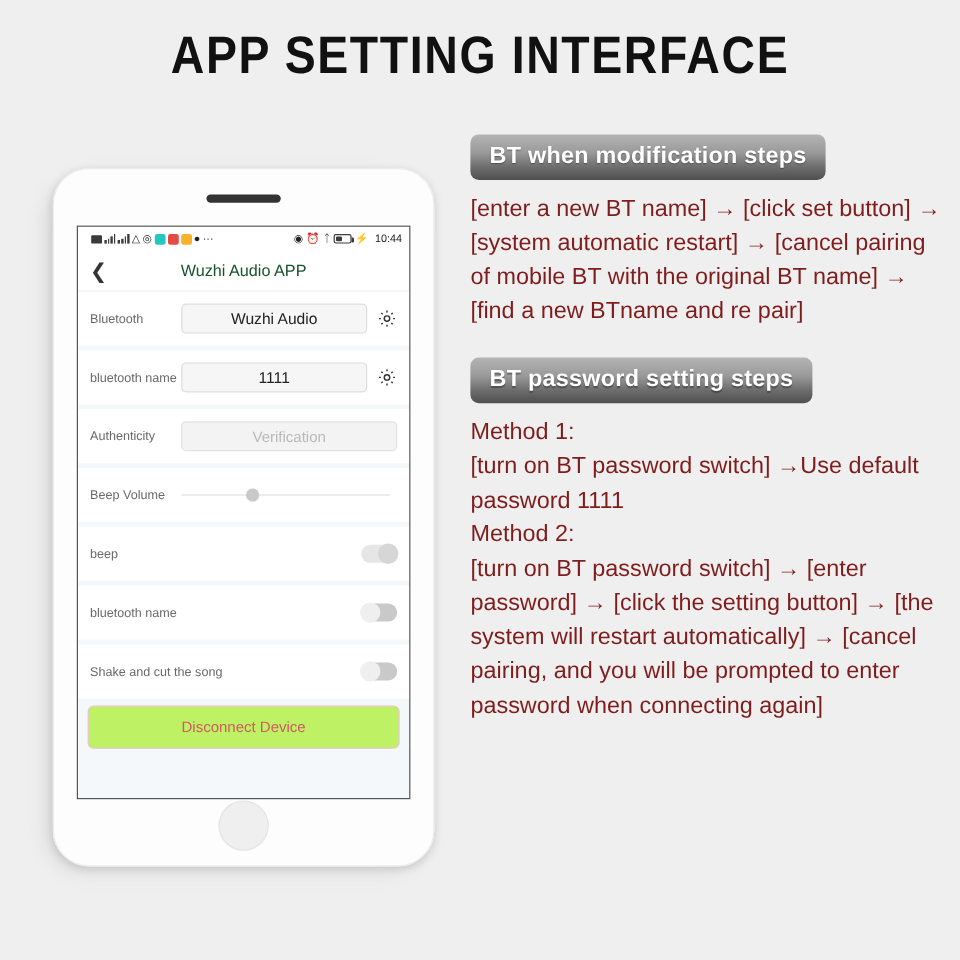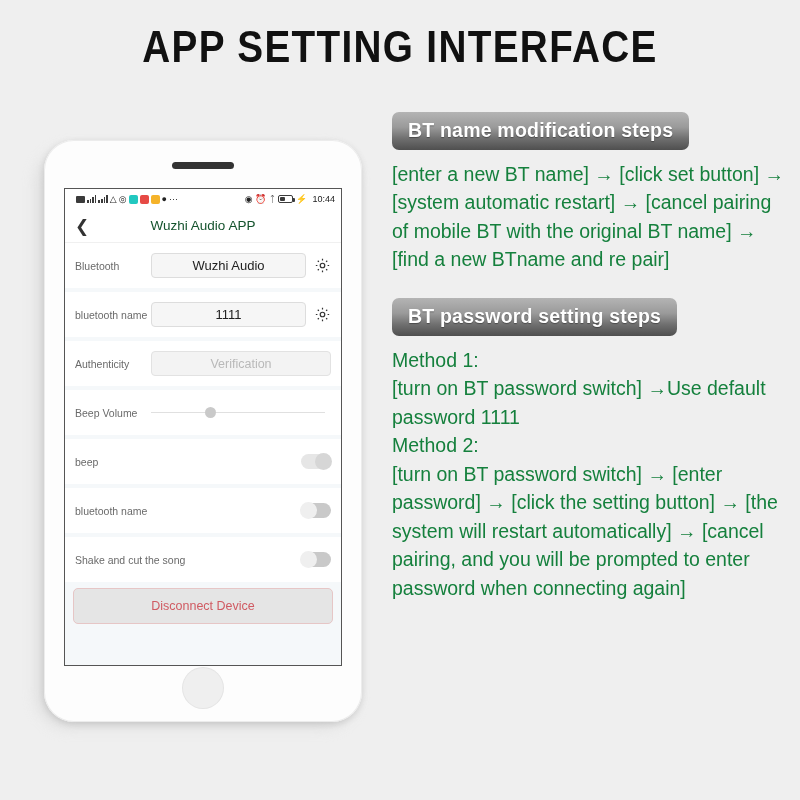--- a/index.html
+++ b/index.html
@@ -169,21 +169,21 @@
   }
   .toggle.light .tk { background: #efefef; left: -1px; right: auto; }
   .toggle.light .tr { background: #c9c9c9; }
 
   
   .disconnect {
     margin: 6px 8px 0 8px;
     height: 36px;
     border: 1px solid #e6c6c6;
     border-radius: 5px;
-    background: #e5e5e5;
+    background: #bef264;
     display: flex; align-items: center; justify-content: center;
     color: #d05a62;
     font-size: 12.5px;
   }
 
   
   .panel {
     position: absolute;
     left: 392px; top: 112px;
     width: 396px;
@@ -197,21 +197,21 @@
     font-weight: 700;
     letter-spacing: .2px;
     background: linear-gradient(to bottom, #b4b4b4 0%, #9a9a9a 40%, #6f6f6f 70%, #4f4f4f 100%);
     text-shadow: 0 1px 1px rgba(0,0,0,.35);
     margin-bottom: 10px;
   }
   .badge.second { margin-top: 22px; }
   .para {
     font-size: 19.5px;
     line-height: 1.46;
-    color: #15803d;
+    color: #7f1d1d;
     margin-bottom: 2px;
   }
   .para.tight { margin-bottom: 0; }
 </style>
 </head>
 <body>
 
 <div id="page">
 
   <div class="page-title">APP SETTING INTERFACE</div>
@@ -319,21 +319,21 @@
             <span class="tk"></span>
           </span>
         </div>
 
         <div class="disconnect">Disconnect Device</div>
       </div>
     </div>
   </div>
 
   <div class="panel">
-    <div class="badge">BT name modification steps</div>
+    <div class="badge">BT when modification steps</div>
     <div class="para">[enter a new BT name] → [click set button] → [system automatic restart] → [cancel pairing of mobile BT with the original BT name] → [find a new BTname and re pair]</div>
 
     <div class="badge second">BT password setting steps</div>
     <div class="para tight">Method 1:</div>
     <div class="para tight">[turn on BT password switch] →Use default password 1111</div>
     <div class="para tight">Method 2:</div>
     <div class="para tight">[turn on BT password switch] → [enter password] → [click the setting button] → [the system will restart automatically] → [cancel pairing, and you will be prompted to enter password when connecting again]</div>
   </div>
 
 </div>

